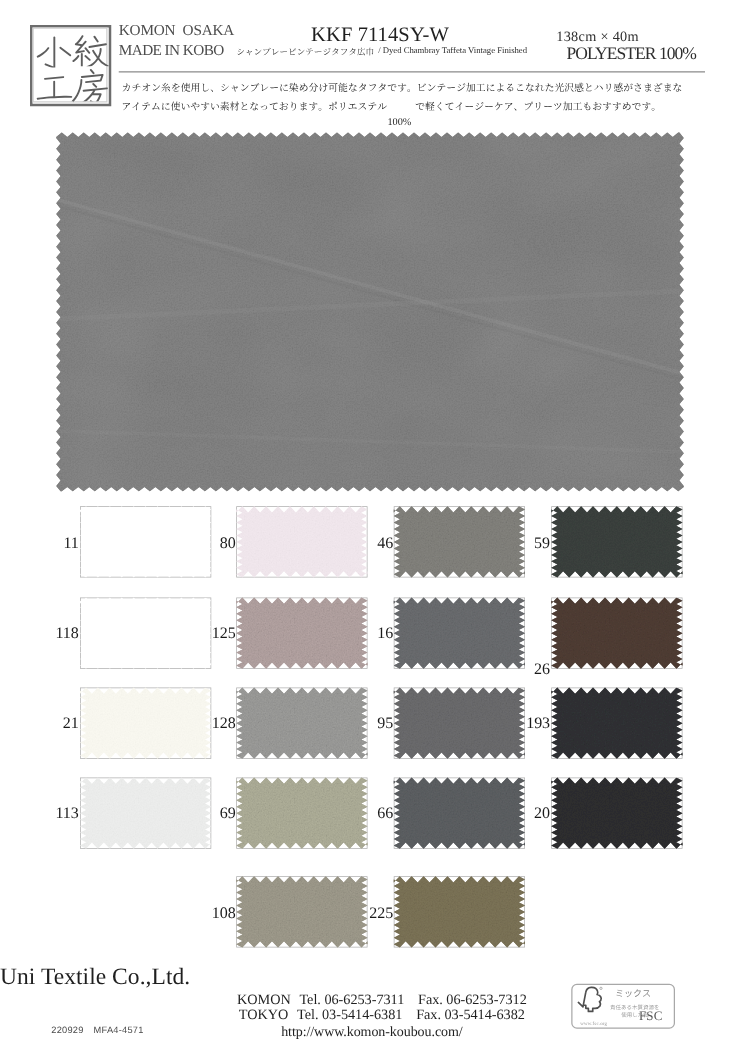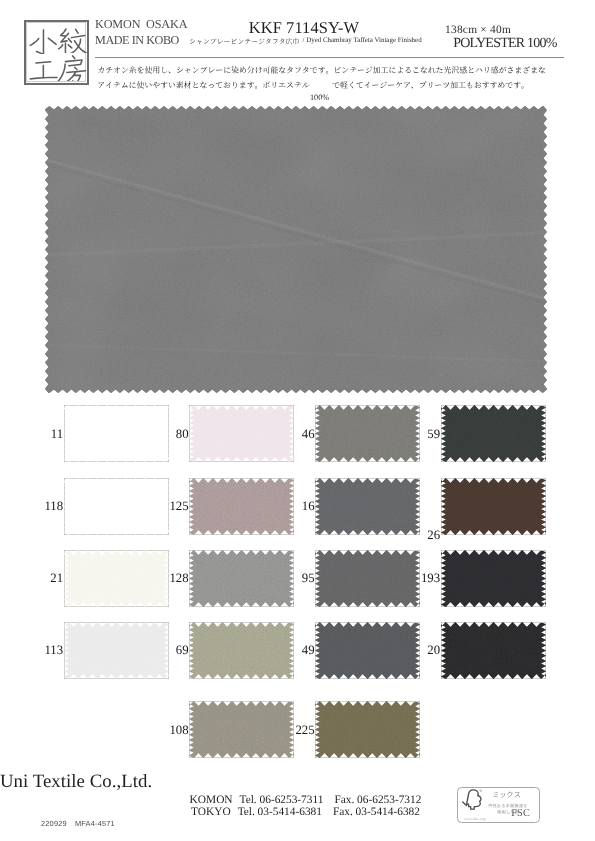--- a/index.html
+++ b/index.html
@@ -229,21 +229,21 @@
 </div>
 <div class="swcell">
   <div class="swcode" style="left:149.5px;top:643.1px;width:39px">69</div>
   <svg class="sw" style="left:189.0px;top:621.5px;width:105.0px;height:57.0px" viewBox="0 0 105.0 57.0">
           <rect x="0.3" y="0.3" width="104.4" height="56.4" fill="none" stroke="#b0b0b0" stroke-width="0.6"></rect>
           <polygon points="0.0,5.0 4.8,0.0 9.5,5.0 14.3,0.0 19.1,5.0 23.9,0.0 28.6,5.0 33.4,0.0 38.2,5.0 43.0,0.0 47.7,5.0 52.5,0.0 57.3,5.0 62.0,0.0 66.8,5.0 71.6,0.0 76.4,5.0 81.1,0.0 85.9,5.0 90.7,0.0 95.5,5.0 100.2,0.0 100.0,0.0 105.0,2.6 100.0,5.2 105.0,7.8 100.0,10.4 105.0,13.0 100.0,15.5 105.0,18.1 100.0,20.7 105.0,23.3 100.0,25.9 105.0,28.5 100.0,31.1 105.0,33.7 100.0,36.3 105.0,38.9 100.0,41.5 105.0,44.0 100.0,46.6 105.0,49.2 100.0,51.8 105.0,54.4 105.0,52.0 100.2,57.0 95.5,52.0 90.7,57.0 85.9,52.0 81.1,57.0 76.4,52.0 71.6,57.0 66.8,52.0 62.0,57.0 57.3,52.0 52.5,57.0 47.7,52.0 43.0,57.0 38.2,52.0 33.4,57.0 28.6,52.0 23.9,57.0 19.1,52.0 14.3,57.0 9.5,52.0 4.8,57.0 5.0,57.0 0.0,54.4 5.0,51.8 0.0,49.2 5.0,46.6 0.0,44.0 5.0,41.5 0.0,38.9 5.0,36.3 0.0,33.7 5.0,31.1 0.0,28.5 5.0,25.9 0.0,23.3 5.0,20.7 0.0,18.1 5.0,15.5 0.0,13.0 5.0,10.4 0.0,7.8 5.0,5.2 0.0,2.6" fill="#b1b19b"></polygon>
           <polygon filter="url(#weave)" points="0.0,5.0 4.8,0.0 9.5,5.0 14.3,0.0 19.1,5.0 23.9,0.0 28.6,5.0 33.4,0.0 38.2,5.0 43.0,0.0 47.7,5.0 52.5,0.0 57.3,5.0 62.0,0.0 66.8,5.0 71.6,0.0 76.4,5.0 81.1,0.0 85.9,5.0 90.7,0.0 95.5,5.0 100.2,0.0 100.0,0.0 105.0,2.6 100.0,5.2 105.0,7.8 100.0,10.4 105.0,13.0 100.0,15.5 105.0,18.1 100.0,20.7 105.0,23.3 100.0,25.9 105.0,28.5 100.0,31.1 105.0,33.7 100.0,36.3 105.0,38.9 100.0,41.5 105.0,44.0 100.0,46.6 105.0,49.2 100.0,51.8 105.0,54.4 105.0,52.0 100.2,57.0 95.5,52.0 90.7,57.0 85.9,52.0 81.1,57.0 76.4,52.0 71.6,57.0 66.8,52.0 62.0,57.0 57.3,52.0 52.5,57.0 47.7,52.0 43.0,57.0 38.2,52.0 33.4,57.0 28.6,52.0 23.9,57.0 19.1,52.0 14.3,57.0 9.5,52.0 4.8,57.0 5.0,57.0 0.0,54.4 5.0,51.8 0.0,49.2 5.0,46.6 0.0,44.0 5.0,41.5 0.0,38.9 5.0,36.3 0.0,33.7 5.0,31.1 0.0,28.5 5.0,25.9 0.0,23.3 5.0,20.7 0.0,18.1 5.0,15.5 0.0,13.0 5.0,10.4 0.0,7.8 5.0,5.2 0.0,2.6" opacity="1.00" fill="#b1b19b"></polygon>
         </svg>
 </div>
 <div class="swcell">
-  <div class="swcode" style="left:275.5px;top:643.1px;width:39px">49</div>
+  <div class="swcode" style="left:275.5px;top:643.1px;width:39px">66</div>
   <svg class="sw" style="left:315.0px;top:621.5px;width:105.0px;height:57.0px" viewBox="0 0 105.0 57.0">
           <rect x="0.3" y="0.3" width="104.4" height="56.4" fill="none" stroke="#b0b0b0" stroke-width="0.6"></rect>
           <polygon points="0.0,5.0 4.8,0.0 9.5,5.0 14.3,0.0 19.1,5.0 23.9,0.0 28.6,5.0 33.4,0.0 38.2,5.0 43.0,0.0 47.7,5.0 52.5,0.0 57.3,5.0 62.0,0.0 66.8,5.0 71.6,0.0 76.4,5.0 81.1,0.0 85.9,5.0 90.7,0.0 95.5,5.0 100.2,0.0 100.0,0.0 105.0,2.6 100.0,5.2 105.0,7.8 100.0,10.4 105.0,13.0 100.0,15.5 105.0,18.1 100.0,20.7 105.0,23.3 100.0,25.9 105.0,28.5 100.0,31.1 105.0,33.7 100.0,36.3 105.0,38.9 100.0,41.5 105.0,44.0 100.0,46.6 105.0,49.2 100.0,51.8 105.0,54.4 105.0,52.0 100.2,57.0 95.5,52.0 90.7,57.0 85.9,52.0 81.1,57.0 76.4,52.0 71.6,57.0 66.8,52.0 62.0,57.0 57.3,52.0 52.5,57.0 47.7,52.0 43.0,57.0 38.2,52.0 33.4,57.0 28.6,52.0 23.9,57.0 19.1,52.0 14.3,57.0 9.5,52.0 4.8,57.0 5.0,57.0 0.0,54.4 5.0,51.8 0.0,49.2 5.0,46.6 0.0,44.0 5.0,41.5 0.0,38.9 5.0,36.3 0.0,33.7 5.0,31.1 0.0,28.5 5.0,25.9 0.0,23.3 5.0,20.7 0.0,18.1 5.0,15.5 0.0,13.0 5.0,10.4 0.0,7.8 5.0,5.2 0.0,2.6" fill="#5e6164"></polygon>
           <polygon filter="url(#weave)" points="0.0,5.0 4.8,0.0 9.5,5.0 14.3,0.0 19.1,5.0 23.9,0.0 28.6,5.0 33.4,0.0 38.2,5.0 43.0,0.0 47.7,5.0 52.5,0.0 57.3,5.0 62.0,0.0 66.8,5.0 71.6,0.0 76.4,5.0 81.1,0.0 85.9,5.0 90.7,0.0 95.5,5.0 100.2,0.0 100.0,0.0 105.0,2.6 100.0,5.2 105.0,7.8 100.0,10.4 105.0,13.0 100.0,15.5 105.0,18.1 100.0,20.7 105.0,23.3 100.0,25.9 105.0,28.5 100.0,31.1 105.0,33.7 100.0,36.3 105.0,38.9 100.0,41.5 105.0,44.0 100.0,46.6 105.0,49.2 100.0,51.8 105.0,54.4 105.0,52.0 100.2,57.0 95.5,52.0 90.7,57.0 85.9,52.0 81.1,57.0 76.4,52.0 71.6,57.0 66.8,52.0 62.0,57.0 57.3,52.0 52.5,57.0 47.7,52.0 43.0,57.0 38.2,52.0 33.4,57.0 28.6,52.0 23.9,57.0 19.1,52.0 14.3,57.0 9.5,52.0 4.8,57.0 5.0,57.0 0.0,54.4 5.0,51.8 0.0,49.2 5.0,46.6 0.0,44.0 5.0,41.5 0.0,38.9 5.0,36.3 0.0,33.7 5.0,31.1 0.0,28.5 5.0,25.9 0.0,23.3 5.0,20.7 0.0,18.1 5.0,15.5 0.0,13.0 5.0,10.4 0.0,7.8 5.0,5.2 0.0,2.6" opacity="1.00" fill="#5e6164"></polygon>
         </svg>
 </div>
 <div class="swcell">
   <div class="swcode" style="left:401.0px;top:643.1px;width:39px">20</div>
   <svg class="sw" style="left:440.5px;top:621.5px;width:105.0px;height:57.0px" viewBox="0 0 105.0 57.0">
           <rect x="0.3" y="0.3" width="104.4" height="56.4" fill="none" stroke="#b0b0b0" stroke-width="0.6"></rect>
@@ -265,20 +265,21 @@
           <rect x="0.3" y="0.3" width="104.4" height="56.4" fill="none" stroke="#b0b0b0" stroke-width="0.6"></rect>
           <polygon points="0.0,5.0 4.8,0.0 9.5,5.0 14.3,0.0 19.1,5.0 23.9,0.0 28.6,5.0 33.4,0.0 38.2,5.0 43.0,0.0 47.7,5.0 52.5,0.0 57.3,5.0 62.0,0.0 66.8,5.0 71.6,0.0 76.4,5.0 81.1,0.0 85.9,5.0 90.7,0.0 95.5,5.0 100.2,0.0 100.0,0.0 105.0,2.6 100.0,5.2 105.0,7.8 100.0,10.4 105.0,13.0 100.0,15.5 105.0,18.1 100.0,20.7 105.0,23.3 100.0,25.9 105.0,28.5 100.0,31.1 105.0,33.7 100.0,36.3 105.0,38.9 100.0,41.5 105.0,44.0 100.0,46.6 105.0,49.2 100.0,51.8 105.0,54.4 105.0,52.0 100.2,57.0 95.5,52.0 90.7,57.0 85.9,52.0 81.1,57.0 76.4,52.0 71.6,57.0 66.8,52.0 62.0,57.0 57.3,52.0 52.5,57.0 47.7,52.0 43.0,57.0 38.2,52.0 33.4,57.0 28.6,52.0 23.9,57.0 19.1,52.0 14.3,57.0 9.5,52.0 4.8,57.0 5.0,57.0 0.0,54.4 5.0,51.8 0.0,49.2 5.0,46.6 0.0,44.0 5.0,41.5 0.0,38.9 5.0,36.3 0.0,33.7 5.0,31.1 0.0,28.5 5.0,25.9 0.0,23.3 5.0,20.7 0.0,18.1 5.0,15.5 0.0,13.0 5.0,10.4 0.0,7.8 5.0,5.2 0.0,2.6" fill="#7e7558"></polygon>
           <polygon filter="url(#weave)" points="0.0,5.0 4.8,0.0 9.5,5.0 14.3,0.0 19.1,5.0 23.9,0.0 28.6,5.0 33.4,0.0 38.2,5.0 43.0,0.0 47.7,5.0 52.5,0.0 57.3,5.0 62.0,0.0 66.8,5.0 71.6,0.0 76.4,5.0 81.1,0.0 85.9,5.0 90.7,0.0 95.5,5.0 100.2,0.0 100.0,0.0 105.0,2.6 100.0,5.2 105.0,7.8 100.0,10.4 105.0,13.0 100.0,15.5 105.0,18.1 100.0,20.7 105.0,23.3 100.0,25.9 105.0,28.5 100.0,31.1 105.0,33.7 100.0,36.3 105.0,38.9 100.0,41.5 105.0,44.0 100.0,46.6 105.0,49.2 100.0,51.8 105.0,54.4 105.0,52.0 100.2,57.0 95.5,52.0 90.7,57.0 85.9,52.0 81.1,57.0 76.4,52.0 71.6,57.0 66.8,52.0 62.0,57.0 57.3,52.0 52.5,57.0 47.7,52.0 43.0,57.0 38.2,52.0 33.4,57.0 28.6,52.0 23.9,57.0 19.1,52.0 14.3,57.0 9.5,52.0 4.8,57.0 5.0,57.0 0.0,54.4 5.0,51.8 0.0,49.2 5.0,46.6 0.0,44.0 5.0,41.5 0.0,38.9 5.0,36.3 0.0,33.7 5.0,31.1 0.0,28.5 5.0,25.9 0.0,23.3 5.0,20.7 0.0,18.1 5.0,15.5 0.0,13.0 5.0,10.4 0.0,7.8 5.0,5.2 0.0,2.6" opacity="1.00" fill="#7e7558"></polygon>
         </svg>
 </div>
 </div>
 
 <div class="company">Uni Textile Co.,Ltd.</div>
 <div class="faddr" style="top:793.5px"><span>KOMON</span><span class="gap"></span><span>Tel. 06-6253-7311</span><span class="gap2"></span><span>Fax. 06-6253-7312</span></div>
 <div class="faddr" style="top:805.5px"><span>TOKYO</span><span class="gap"></span><span>Tel. 03-5414-6381</span><span class="gap2"></span><span>Fax. 03-5414-6382</span></div>
+<div class="furl">http://www.komon-koubou.com/</div>
 <div class="docref"><span>220929</span><span class="gap3"></span><span>MFA4-4571</span></div>
 <div class="fsc-box"></div>
 <svg class="fsc-tree" style="left:460px;top:787.5px;width:25.5px;height:23px" viewBox="-6 -6 112 112">
       <path fill="none" stroke="#4f4f4f" stroke-width="6.5" stroke-linecap="round" stroke-linejoin="round" d="M1 62 L19 79 L30 22 Q33 4 51 3 Q72 2 76 19 Q78 26 74 31 Q89 34 90 47 Q90 55 83 59 Q90 66 85 76 Q79 85 66 85 L57 85 L57 97 L40 97 L40 85 L30 85 L30 73 L21 73"></path>
       <circle cx="89" cy="7" r="4.5" fill="none" stroke="#8a8a8a" stroke-width="2.6"></circle>
     </svg>
 <div class="fsc-label">FSC</div>
 <div class="fsc-site">www.fsc.org</div>
 <svg class="jp" style="left:492.00px;top:790.30px;width:28.80px;height:9.72px" viewBox="0 -7.20 28.80 9.72">
       <path fill="#808080" transform="scale(0.07200)" d="M28.7 -75.7 25.8 -68.3C39.6 -66.5 65.8 -60.8 78 -56.4L81.2 -64.1C68.6 -68.5 41.7 -74.1 28.7 -75.7ZM24.2 -49.3 21.2 -41.8C35.4 -39.7 59.8 -34.2 71.4 -29.6L74.6 -37.3C62.1 -41.9 37.9 -47 24.2 -49.3ZM18.7 -20.2 15.6 -12.6C31.8 -10 61.5 -3.3 74.8 2.5L78.2 -5.2C64.5 -10.7 35.5 -17.6 18.7 -20.2ZM148.3 -57.6 141 -55.1C143 -50.6 147.7 -37.9 148.8 -33.4L156.2 -36C154.9 -40.4 150 -53.6 148.3 -57.6ZM184.5 -52 175.9 -54.7C174.4 -41.9 169.2 -29.2 162.1 -20.5C153.9 -10.2 141.2 -2.6 129.6 .8L136.2 7.5C147.4 3.2 159.6 -4.5 168.8 -16.3C176 -25.3 180.3 -36 183 -47C183.4 -48.3 183.8 -49.9 184.5 -52ZM125.1 -52.6 117.7 -49.7C119.6 -46.2 125.1 -32.4 126.6 -27.2L134.2 -30C132.3 -35.2 127.1 -48.3 125.1 -52.6ZM253.7 -77.7 244.4 -80.7C243.8 -78.1 242.3 -74.5 241.3 -72.8C237 -63.8 227.1 -49.3 209.9 -39L216.8 -33.8C227.7 -41.1 236.1 -50 242.1 -58.4H276C273.9 -49.3 267.8 -36.4 260 -27.2C250.9 -16.6 238.4 -7.5 220.1 -2.1L227.3 4.4C246.1 -2.5 258 -11.7 267.1 -22.8C276 -33.6 282.2 -47.1 284.9 -57.2C285.4 -58.8 286.4 -61.1 287.2 -62.5L280.5 -66.6C278.9 -65.9 276.7 -65.6 274 -65.6H246.8L249.2 -69.8C250.2 -71.7 252 -75.1 253.7 -77.7ZM380 -66.9 374.9 -70.8C373.3 -70.3 370.7 -70 367.4 -70C363.7 -70 332.8 -70 328.8 -70C325.8 -70 320.1 -70.4 318.7 -70.6V-61.5C319.8 -61.6 325.3 -62 328.8 -62C332.3 -62 364.2 -62 367.8 -62C365.3 -53.7 358 -41.9 351.2 -34.2C340.9 -22.7 326.1 -10.8 310 -4.5L316.4 2.2C331.2 -4.5 344.7 -15.5 355.4 -27C365.6 -17.9 376.2 -6.2 382.9 2.7L389.9 -3.3C383.4 -11.2 371.2 -24.2 360.7 -33.2C367.8 -42.2 374.1 -53.9 377.5 -62.5C378.1 -63.9 379.4 -66.1 380 -66.9Z"></path>

